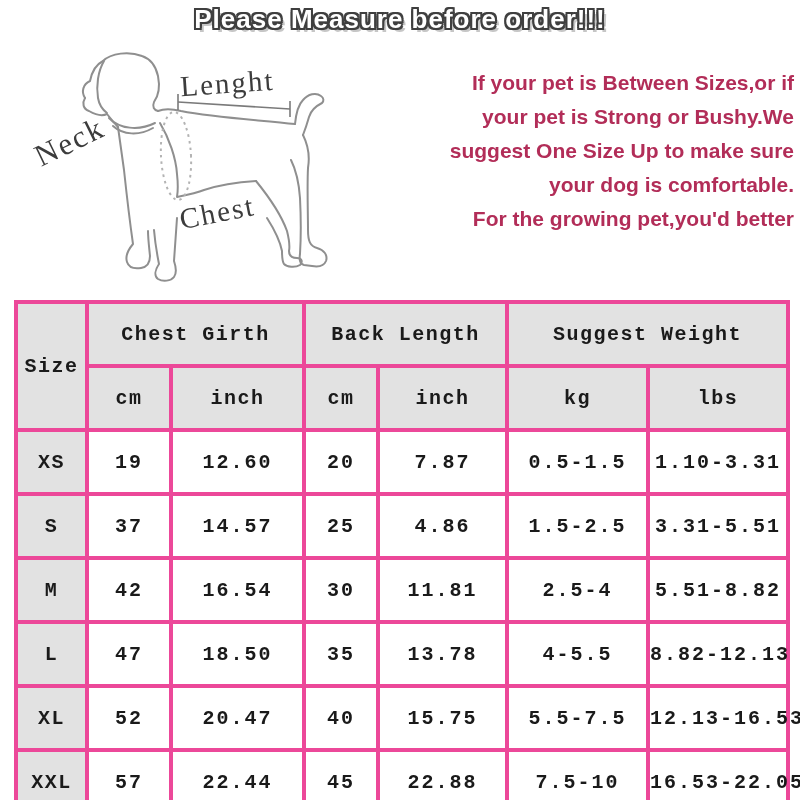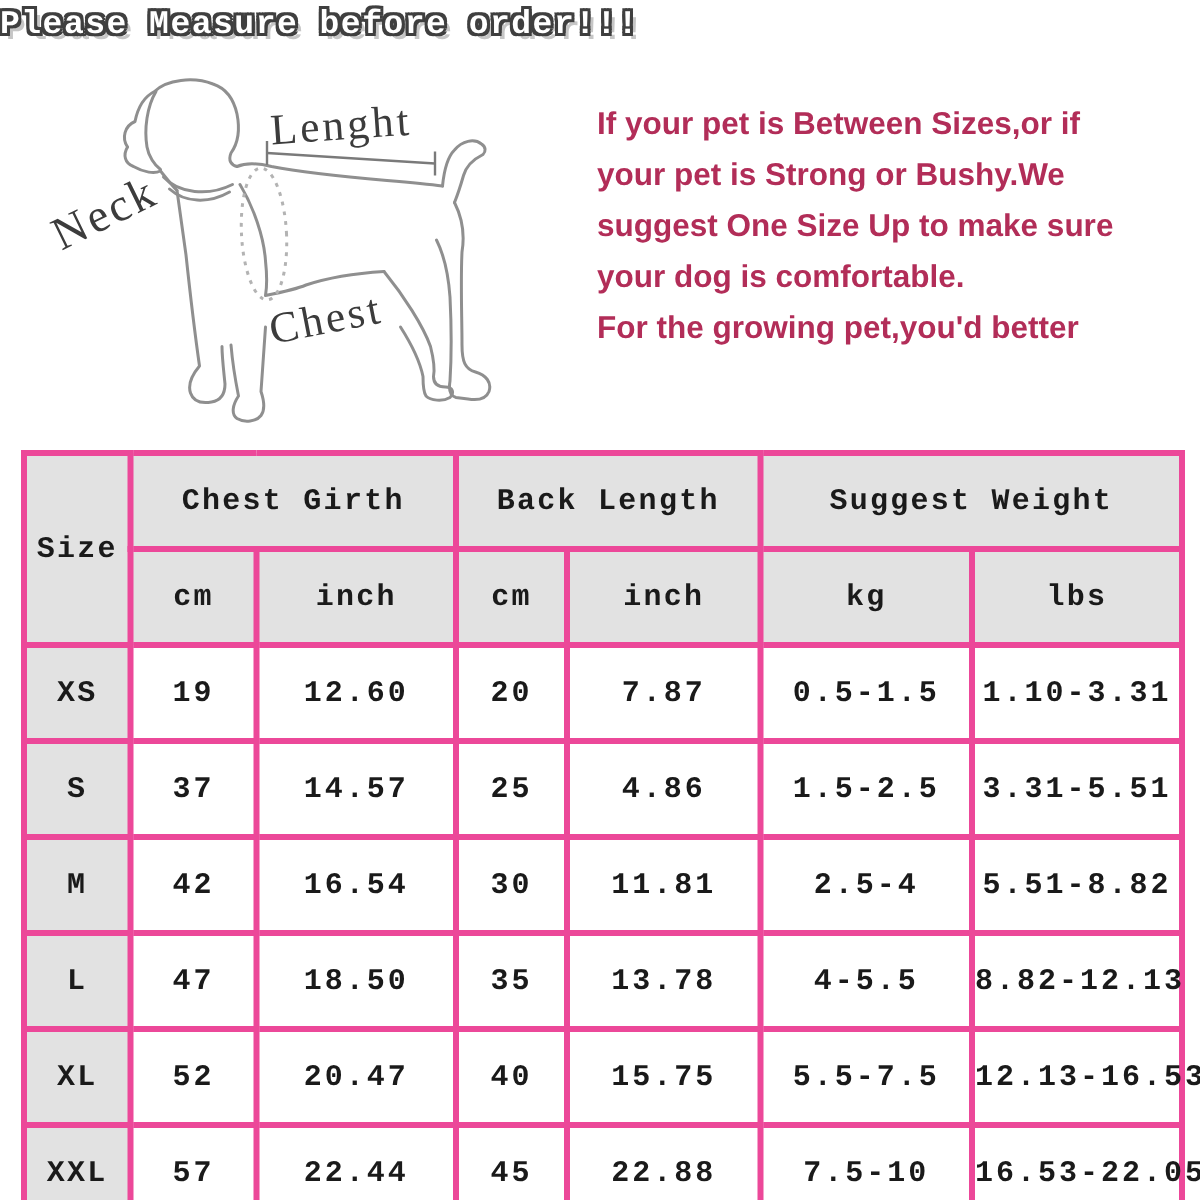--- a/index.html
+++ b/index.html
@@ -6,24 +6,24 @@
   .page{
     position:relative;
     width:800px;height:800px;
     background:#ffffff;
     font-family:"Liberation Sans",sans-serif;
     overflow:hidden;
   }
   
   .title{
     position:absolute;left:0;top:4px;width:100%;
-    text-align:left;
-    font-family:Liberation Mono, monospace;
-    font-weight:bold;
-    font-size:22px;
+    text-align:center;
+    font-family:Liberation Sans, sans-serif;
+    font-weight:bold;
+    font-size:26px;
     letter-spacing:1px;
     color:#ffffff;
     text-shadow:
       -2px -2px 0 #3f3f3f, 2px -2px 0 #3f3f3f,
       -2px  2px 0 #3f3f3f, 2px  2px 0 #3f3f3f,
       -2px  0   0 #3f3f3f, 2px  0   0 #3f3f3f,
        0   -2px 0 #3f3f3f, 0    2px 0 #3f3f3f,
        4px  4px 0 #c6c6c6;
     white-space:nowrap;
   }
@@ -32,21 +32,21 @@
     position:absolute;left:12px;top:46px;width:390px;height:252px;
   }
   .dog-figure svg{width:100%;height:100%;}
   .diagram-label{
     font-family:"Liberation Serif",serif;
     fill:#3c3c3c;
   }
   
   .notice{
     position:absolute;left:398px;top:66px;width:396px;
-    text-align:left;
+    text-align:right;
     color:#b22d58;
     font-weight:bold;
     font-size:21px;
     line-height:34px;
     font-family:"Liberation Sans",sans-serif;
   }
   
   .size-table{
     position:absolute;left:14px;top:300px;
     width:772px;

